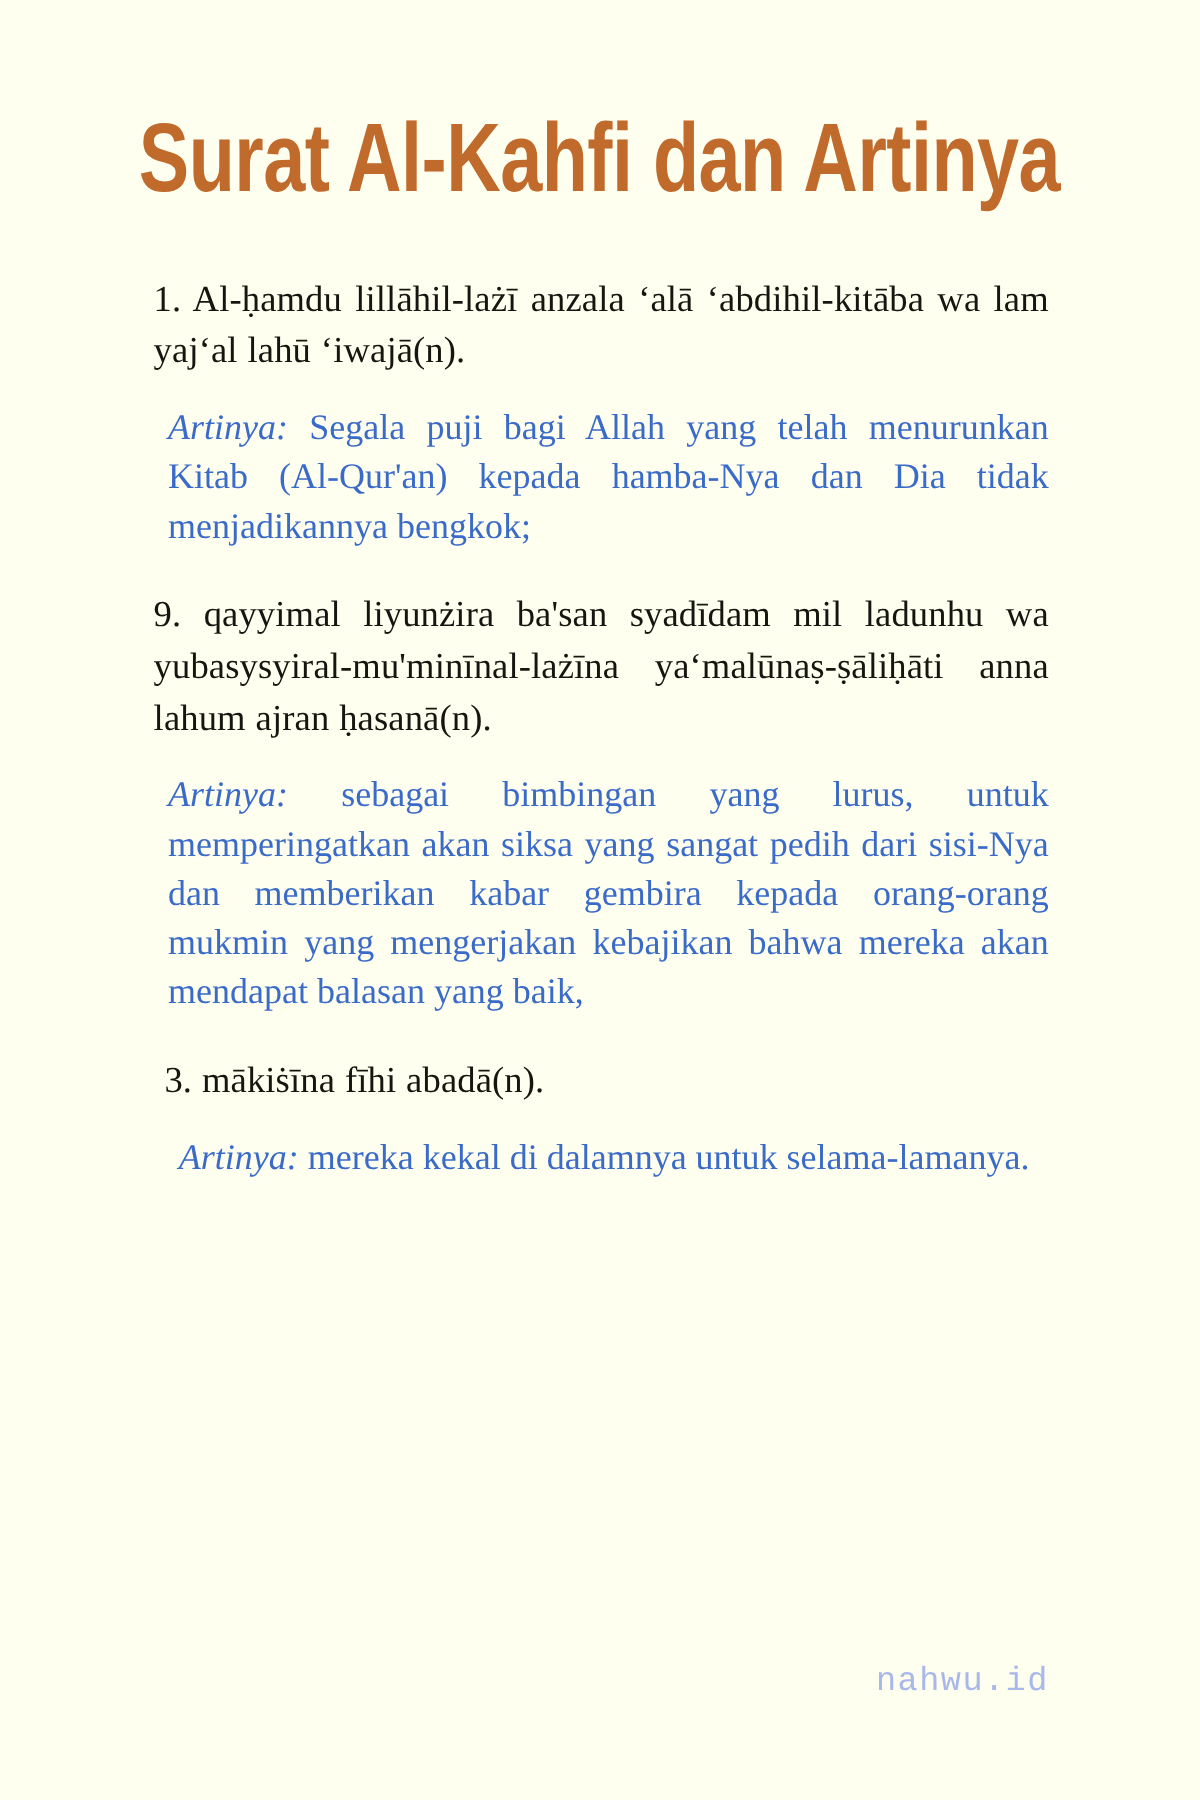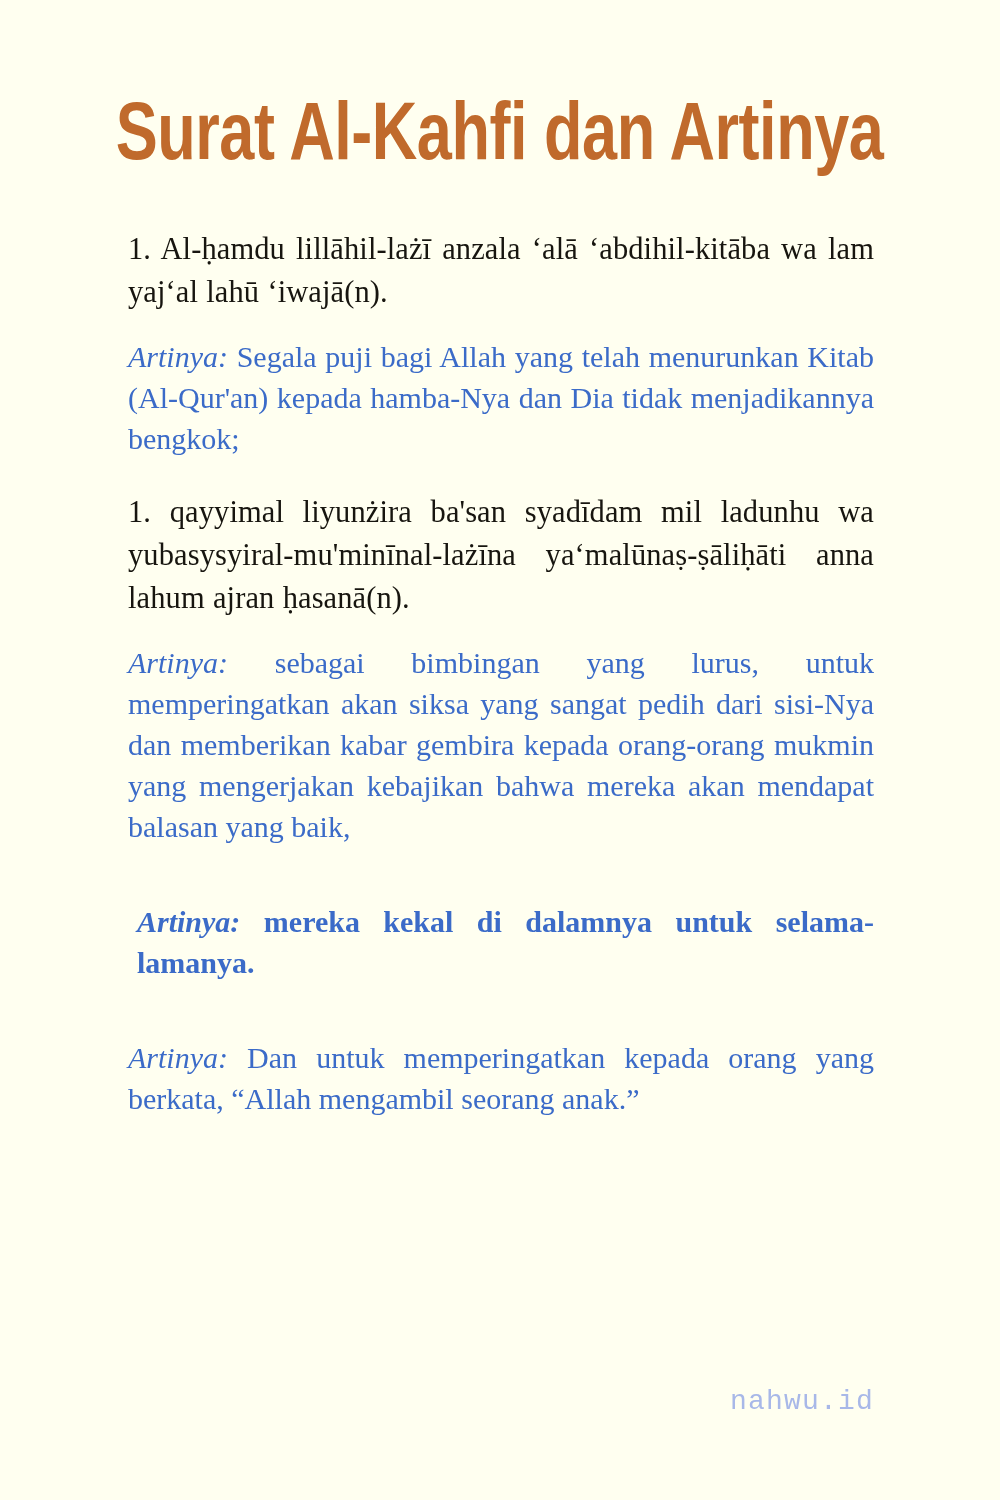--- a/index.html
+++ b/index.html
@@ -62,30 +62,29 @@
     text-align: justify;
     text-align-last: left;
     letter-spacing: 0.1px;
     word-spacing: 0.5px;
   }
   .translit.indented {
     padding-left: 9px;
   }
 
   .translation {
-    margin: 22px 0 0 0;
+    margin: 22px 0 0 12px;
     color: #3b6bc8;
     font-size: 30px;
     line-height: 41px;
     text-align: justify;
     text-align-last: left;
   }
   .translation.indented {
     padding-left: 9px;
-    font-weight: bold;
   }
   .artinya-label {
     font-style: italic;
   }
 
   .gap-after-translation { height: 26px; }
 
   
   .watermark {
     position: absolute;
@@ -110,32 +109,32 @@
 
   <div class="content">
 
     <div class="verse-block">
       <p class="translit">1. Al-ḥamdu lillāhil-lażī anzala ‘alā ‘abdihil-kitāba wa lam yaj‘al lahū ‘iwajā(n).</p>
       <p class="translation"><span class="artinya-label">Artinya:</span> <span>Segala puji bagi Allah yang telah menurunkan Kitab (Al-Qur'an) kepada hamba-Nya dan Dia tidak menjadikannya bengkok;</span></p>
     </div>
     <div class="gap-after-translation"></div>
 
     <div class="verse-block">
-      <p class="translit">1. qayyimal liyunżira ba'san syadīdam mil ladunhu wa yubasysyiral-mu'minīnal-lażīna ya‘malūnaṣ-ṣāliḥāti anna lahum ajran ḥasanā(n).</p>
+      <p class="translit">9. qayyimal liyunżira ba'san syadīdam mil ladunhu wa yubasysyiral-mu'minīnal-lażīna ya‘malūnaṣ-ṣāliḥāti anna lahum ajran ḥasanā(n).</p>
       <p class="translation"><span class="artinya-label">Artinya:</span> <span>sebagai bimbingan yang lurus, untuk memperingatkan akan siksa yang sangat pedih dari sisi-Nya dan memberikan kabar gembira kepada orang-orang mukmin yang mengerjakan kebajikan bahwa mereka akan mendapat balasan yang baik,</span></p>
     </div>
     <div class="gap-after-translation"></div>
 
     <div class="verse-block">
+      <p class="translit indented">3. mākiṡīna fīhi abadā(n).</p>
       <p class="translation indented"><span class="artinya-label">Artinya:</span> <span>mereka kekal di dalamnya untuk selama-lamanya.</span></p>
     </div>
     <div class="gap-after-translation"></div>
 
     <div class="verse-block">
-      <p class="translation"><span class="artinya-label">Artinya:</span> <span>Dan untuk memperingatkan kepada orang yang berkata, “Allah mengambil seorang anak.”</span></p>
     </div>
     <div class="gap-after-translation"></div>
 
 
   </div>
 
   <div class="watermark">nahwu.id</div>
 
 </div>
 

